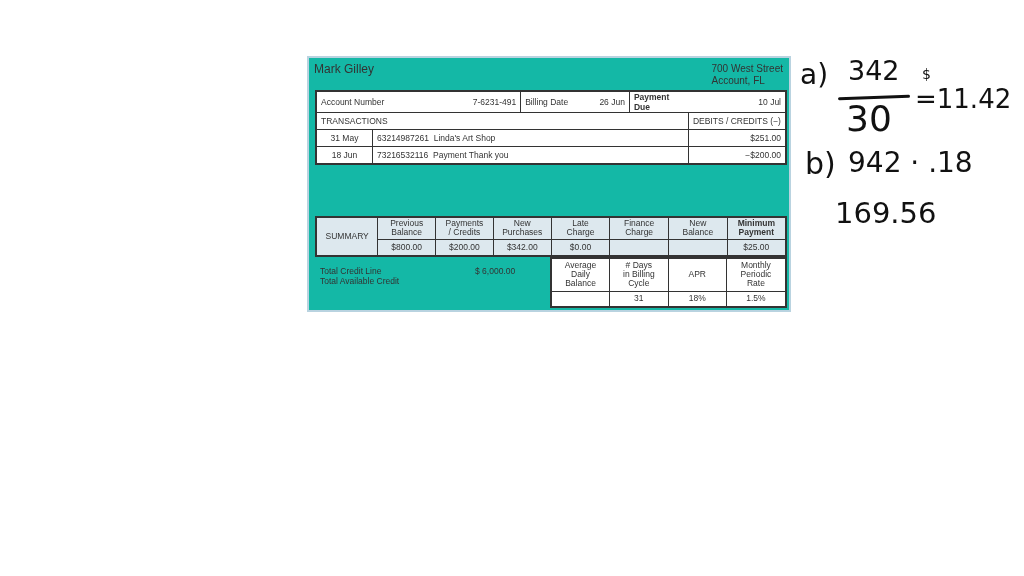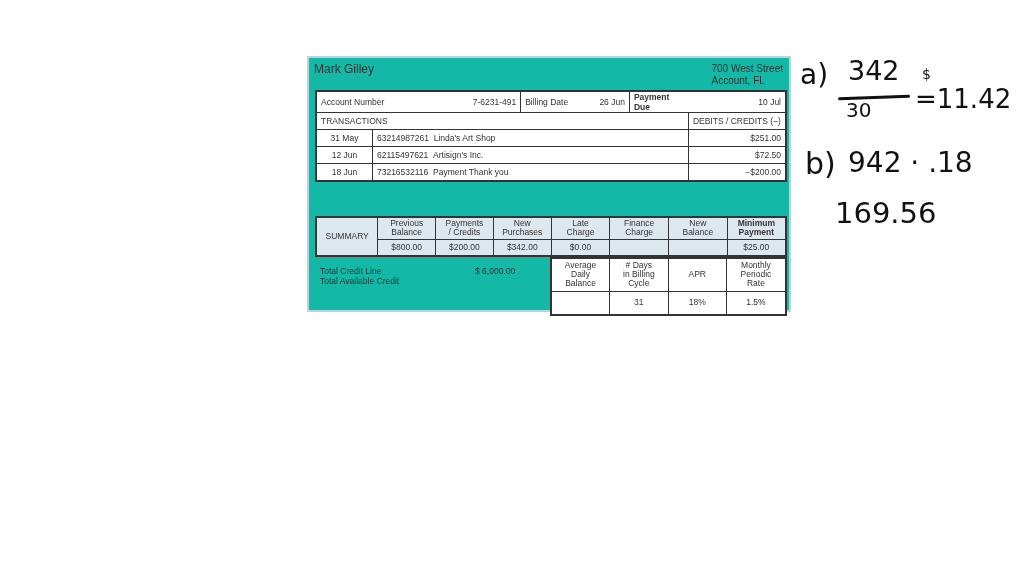--- a/index.html
+++ b/index.html
@@ -36,27 +36,27 @@
 
     .credit { position: absolute; left: 11px; top: 208px; font-size: 8.5px; line-height: 10px; color: #333; }
     .credit-amt { position: absolute; left: 166px; top: 208px; font-size: 8.5px; color: #333; }
 
     table.rates {
       position: absolute; left: 241px; top: 199px; width: 237px;
       border-collapse: collapse; font-size: 8.5px; color: #333; border: 2px solid #333; background: #fff;
     }
     table.rates td { border: 1px solid #333; text-align: center; vertical-align: middle; padding: 0 2px; line-height: 9px; }
     table.rates .hdr { height: 33px; }
-    table.rates .val { height: 24px; padding-left: 37px; }
+    table.rates .val { height: 16px; padding-left: 37px; }
 
     .hw { position: absolute; font-family: "DejaVu Sans", sans-serif; color: #111; font-weight: normal; }
     .hw-a-label { left: 800px; top: 58px; font-size: 28px; }
     .hw-a-num { left: 848px; top: 55px; font-size: 27px; }
     .hw-a-bar { position: absolute; left: 838px; top: 96px; width: 72px; height: 3px; background: #111; border-radius: 2px; transform: rotate(-2deg); }
-    .hw-a-den { left: 846px; top: 98px; font-size: 20px; }
+    .hw-a-den { left: 846px; top: 98px; font-size: 36px; }
     .hw-a-dollar { left: 922px; top: 66px; font-size: 14px; }
     .hw-a-res { left: 915px; top: 84px; font-size: 26px; }
     .hw-b-label { left: 805px; top: 146px; font-size: 30px; }
     .hw-b-expr { left: 848px; top: 146px; font-size: 28px; }
     .hw-b-res { left: 835px; top: 196px; font-size: 29px; }
   </style>
 </head>
 <body>
 
 <div class="statement">
@@ -88,25 +88,20 @@
     <tr>
       <td colspan="6">TRANSACTIONS</td>
       <td class="c" style="white-space:nowrap">DEBITS / CREDITS (−)</td>
     </tr>
     <tr>
       <td class="c">31 May</td>
       <td colspan="5"><span>63214987261</span>&nbsp;&nbsp;<span>Linda's Art Shop</span></td>
       <td class="r">$251.00</td>
     </tr>
     <tr>
-      <td class="c">12 Jun</td>
-      <td colspan="5"><span>62115497621</span>&nbsp;&nbsp;<span>Artisign's Inc.</span></td>
-      <td class="r">$72.50</td>
-    </tr>
-    <tr>
       <td class="c">18 Jun</td>
       <td colspan="5"><span>73216532116</span>&nbsp;&nbsp;<span>Payment Thank you</span></td>
       <td class="r">−$200.00</td>
     </tr>
   </tbody>
     </table>
 
   <table class="summary">
     <colgroup>
       <col style="width:62px">

